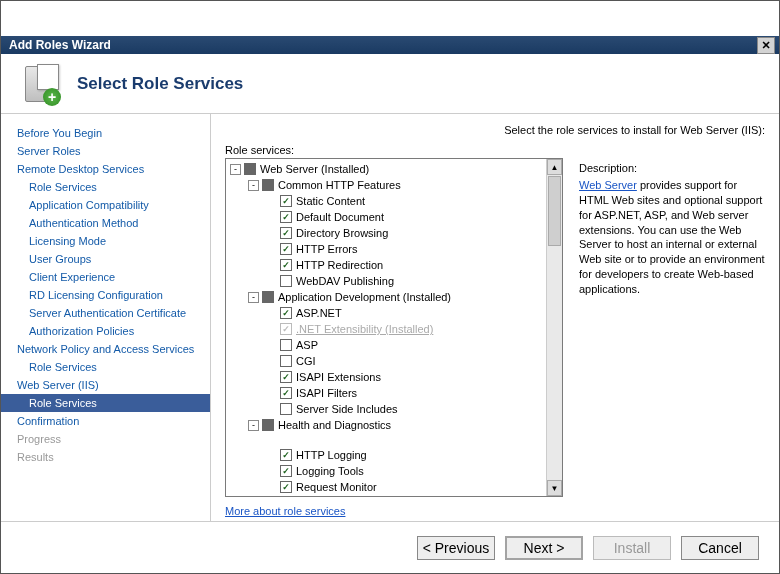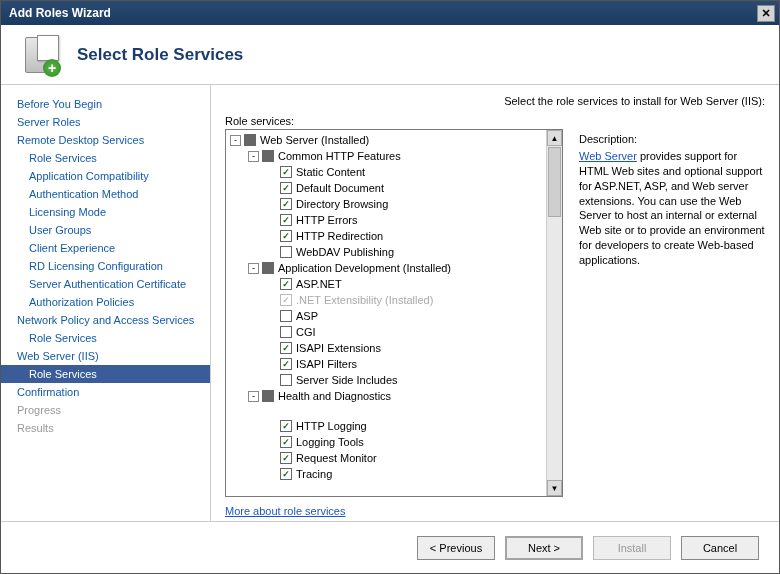--- a/index.html
+++ b/index.html
@@ -1,18 +1,18 @@
 <!DOCTYPE html>
 <html><head>
 <meta charset="utf-8">
 <style>
   * { box-sizing: border-box; }
   body { margin:0; font-family:"Segoe UI",Tahoma,sans-serif; font-size:11px; background:#ece9d8; color:#000; }
   .window { width:780px; height:574px; margin:0 auto; background:#fff; border:1px solid #555; position:relative; display:flex; flex-direction:column;}
-  .titlebar { height:24px; background:linear-gradient(#2a4a72,#1a3a62); color:#fff; display:flex; align-items:center; justify-content:space-between; padding:0 4px 0 8px; font-size:12px; font-weight:bold;}
+  .titlebar { height:18px; background:linear-gradient(#2a4a72,#1a3a62); color:#fff; display:flex; align-items:center; justify-content:space-between; padding:0 4px 0 8px; font-size:12px; font-weight:bold;margin-top:35px;}
   .titlebar .close { width:18px;height:17px;background:#d3d3d3;border:1px solid #888;color:#000;display:flex;align-items:center;justify-content:center;font-size:11px;font-weight:bold;}
   .header { height:60px; border-bottom:1px solid #ccc; display:flex; align-items:center; padding:0 22px;}
   .header-icon { width:40px;height:40px; margin-right:14px; position:relative;}
   .header-icon .server{width:24px;height:36px;background:linear-gradient(#e8e8e8,#bfbfbf);border:1px solid #888;border-radius:2px;position:absolute;top:2px;left:2px;}
   .header-icon .doc{width:22px;height:26px;background:#fff;border:1px solid #888;position:absolute;top:0;left:14px;box-shadow:1px 1px 2px rgba(0,0,0,.2);}
   .header-icon .plus{width:18px;height:18px;border-radius:50%;background:radial-gradient(#5ab84a,#2f8a22);position:absolute;bottom:-2px;left:20px;color:#fff;display:flex;align-items:center;justify-content:center;font-size:14px;font-weight:bold;}
   .header-title {font-size:17px;color:#1a3c6e;font-weight:bold;}
   .content { flex:1; display:flex; overflow:hidden;}
   .sidebar { width:210px; border-right:1px solid #ccc; padding:10px 0 0 0; overflow:auto;}
   .side-item { padding:3px 0 3px 16px; color:#135aa8; cursor:default;}
@@ -25,31 +25,31 @@
   .right-col { width:186px; }
   .intro { margin-bottom:8px;text-align:right;}
   .label-row { margin-bottom:2px;}
   .tree-box { flex:1; border:1px solid #7a7a7a; background:#fff; overflow:auto; position:relative; padding:2px 0;}
   .tree-row { display:flex; align-items:center; height:16px; white-space:nowrap;}
   .toggle { width:11px;height:11px; border:1px solid #888; display:flex;align-items:center;justify-content:center;font-size:9px;line-height:1; margin-right:3px; cursor:pointer;}
   .cb { width:12px;height:12px;border:1px solid #666;display:inline-flex;align-items:center;justify-content:center;margin-right:4px;background:#fff;font-size:9px;color:#1a5f1a;font-weight:bold;}
   .cb.partial{background:#666;}
   .cb.checked::after{content:"✓";}
   .cb.disabled{border-color:#bbb;color:#bbb;}
-  .tree-row .txt.disabled{color:#aaa;}
+  .tree-row .txt.disabled{color:#aaa;text-decoration:underline;}
   .spacer{display:inline-block;}
   .desc-h{margin:18px 0 4px;}
   .desc-text{font-size:11px;line-height:1.35;}
   .desc-text a{color:#1a55c5;text-decoration:underline;}
   .more-link{margin-top:8px;color:#1a55c5;text-decoration:underline;display:inline-block;}
   .scrollbar{position:absolute;right:0;top:0;bottom:0;width:16px;background:#e9e9e9;border-left:1px solid #ccc;}
   .sb-btn{height:16px;background:#ddd;border:1px solid #aaa;display:flex;align-items:center;justify-content:center;font-size:8px;}
   .sb-thumb{position:absolute;left:1px;right:1px;top:17px;height:70px;background:#cfcfcf;border:1px solid #aaa;}
   .footer{border-top:1px solid #ccc;height:52px;display:flex;align-items:center;justify-content:flex-end;gap:10px;padding:0 20px;}
-  .btn{min-width:78px;height:24px;border:1px solid #888;background:#eee;font-size:11px;display:flex;align-items:center;justify-content:center;cursor:pointer;}
+  .btn{min-width:78px;height:24px;border:1px solid #888;background:#eee;font-size:14px;display:flex;align-items:center;justify-content:center;cursor:pointer;}
   .btn.default{border:2px solid #a3a3a3;}
   .btn.disabled{color:#999;border-color:#bbb;}
 </style>
 </head>
 <body>
 
 <div class="window">
   <div class="titlebar">
     <span>Add Roles Wizard</span>
     <div class="close">✕</div>

